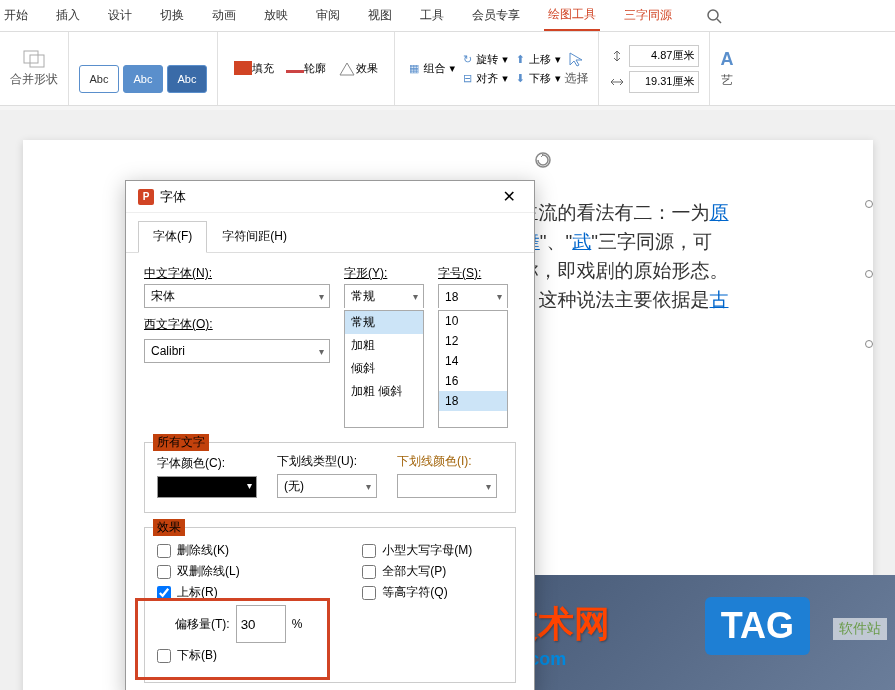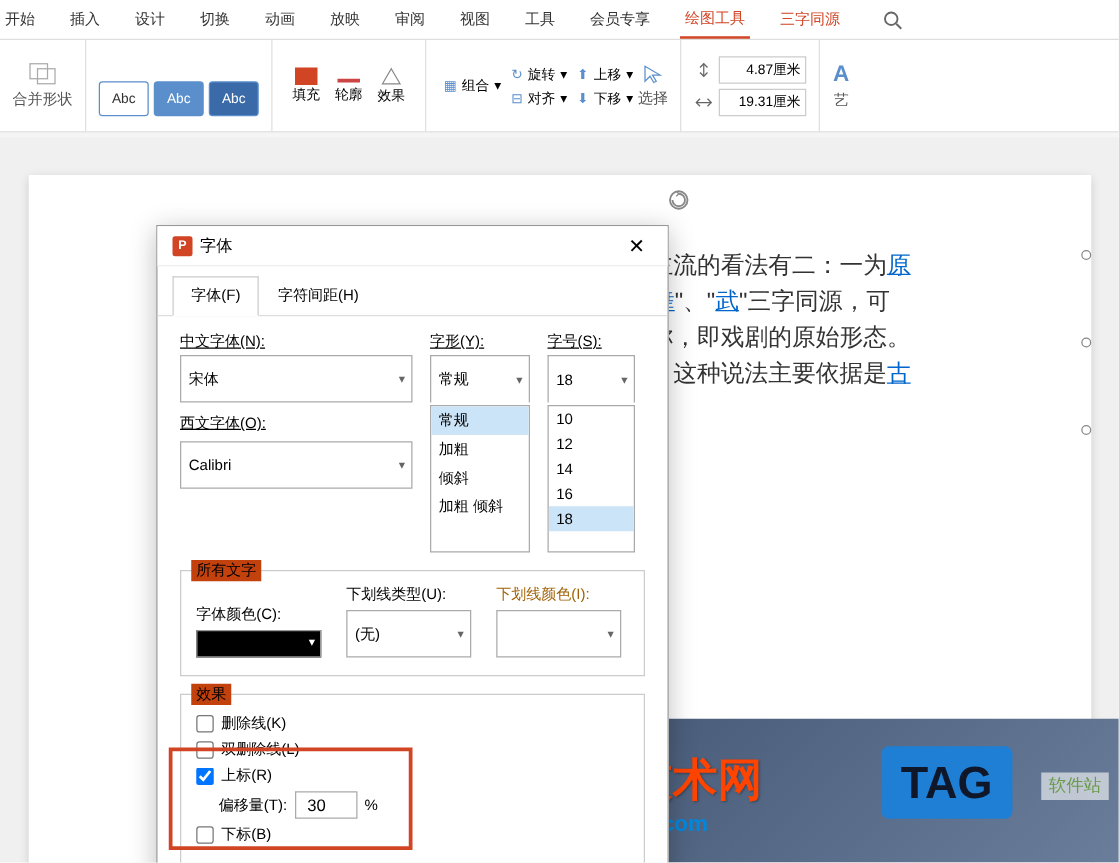--- a/index.html
+++ b/index.html
@@ -12,21 +12,21 @@
     .search-ico { margin-left: 10px; color: #666; }
     
     .toolbar { height: 74px; background: #fff; border-bottom: 1px solid #ddd; display: flex; align-items: center; }
     .toolbar-group { border-right: 1px solid #e0e0e0; height: 100%; display: flex; align-items: center; padding: 0 10px; }
     .group-btn { display: flex; flex-direction: column; align-items: center; gap: 2px; color: #555; }
     .abc-shapes { display: flex; gap: 4px; margin-top: 20px; }
     .abc-box { width: 40px; height: 28px; border: 1px solid #5a8fcc; border-radius: 3px; display: flex; align-items: center; justify-content: center; font-size: 11px; }
     .abc-box.white { background: #fff; color: #333; }
     .abc-box.blue { background: #5a8fcc; color: #fff; }
     .abc-box.dark { background: #3a6ba8; color: #fff; }
-    .fill-btn, .outline-btn, .effect-btn { display: flex; flex-direction: column; align-items: center; font-size: 11px; margin: 0 6px; }
+    .fill-btn, .outline-btn, .effect-btn { display: flex; flex-direction: row; font-size: 11px; margin: 0 6px; }
     .fill-btn .swatch { width: 18px; height: 14px; background: #d14424; }
     .outline-btn .swatch { width: 18px; height: 3px; background: #c44; margin-top: 9px; margin-bottom: 2px; }
     .small-btn { display: flex; align-items: center; gap: 4px; font-size: 11px; margin: 2px 4px; }
     .small-btn .ico { color: #5a8fcc; }
     .size-inputs { display: flex; flex-direction: column; gap: 4px; justify-content: flex-end; }
     .size-row { display: flex; align-items: center; gap: 4px; }
     .size-field { width: 70px; height: 22px; border: 1px solid #ccc; padding: 0 4px; font-size: 11px; text-align: right; }
     
     .canvas-area { position: absolute; top: 110px; left: 0; right: 0; bottom: 0; background: #f0f0f0; padding: 30px 0; }
     .page { width: 850px; min-height: 560px; background: #fff; margin: 0 auto; box-shadow: 0 2px 8px rgba(0,0,0,0.15); position: relative; padding: 40px; }
@@ -44,21 +44,21 @@
     .close-btn { font-size: 16px; cursor: pointer; padding: 0 6px; }
     
     .dialog-tabs { display: flex; padding: 8px 12px 0; border-bottom: 1px solid #ddd; }
     .dialog-tab { padding: 6px 14px; border: 1px solid transparent; font-size: 12px; cursor: pointer; }
     .dialog-tab.active { border: 1px solid #ccc; border-bottom: 1px solid #fff; margin-bottom: -1px; background: #fff; }
     
     .dialog-body { padding: 12px 18px; }
     .font-row { display: flex; gap: 14px; }
     .font-col { display: flex; flex-direction: column; }
     .font-label { font-size: 12px; margin-bottom: 2px; text-decoration: underline; }
-    .combo { height: 38px; border: 1px solid #aaa; padding: 0 20px 0 6px; font-size: 12px; position: relative; display: flex; align-items: center; }
+    .combo { height: 24px; border: 1px solid #aaa; padding: 0 20px 0 6px; font-size: 12px; position: relative; display: flex; align-items: center; }
     .combo::after { content: "▾"; position: absolute; right: 5px; font-size: 10px; color: #666; }
     .w-chinese { width: 186px; }
     .w-style { width: 80px; }
     .w-size { width: 70px; }
     .w-western { width: 186px; margin-top: 4px; }
     .listbox { border: 1px solid #aaa; font-size: 12px; overflow-y: auto; margin-top: 2px; }
     .lb-style { width: 80px; height: 118px; }
     .lb-size { width: 70px; height: 118px; }
     .listbox .opt { padding: 3px 6px; cursor: pointer; }
     .listbox .opt.sel { background: #cce4f7; }
@@ -70,28 +70,28 @@
     .color-swatch { width: 100px; height: 22px; border: 1px solid #999; background: #000; position: relative; }
     .color-swatch::after { content: "▾"; position: absolute; right: 4px; top: 3px; font-size: 10px; color: #fff; }
     .underline-combo { width: 100px; }
     .underline-color { width: 100px; }
     .disabled { color: #a16207; }
     
     .checkbox-row { display: flex; align-items: center; gap: 6px; margin: 4px 0; font-size: 12px; }
     .checkbox-row input { width: 14px; height: 14px; }
     .effects-cols { display: flex; gap: 60px; }
     .offset-row { display: flex; align-items: center; gap: 6px; margin-left: 18px; margin-top: 2px; }
-    .spinner { width: 50px; height: 22px; border: 1px solid #aaa; padding: 0 4px; text-align: center; }
+    .spinner { width: 50px; height: 38px; border: 1px solid #aaa; padding: 0 4px; text-align: left; }
     .red-highlight { border: 3px solid #d14424; position: absolute; left: 135px; top: 598px; width: 195px; height: 82px; z-index: 200; pointer-events: none; }
     
     .img-area { position: absolute; bottom: 0; right: 0; width: 360px; height: 115px; background: linear-gradient(135deg, #4a5d7a, #6a7d9a); overflow: hidden; }
     .watermark { position: absolute; bottom: 20px; left: 430px; z-index: 50; }
     .wm-title { color: #ff4400; font-size: 36px; font-weight: bold; text-shadow: 1px 1px 2px rgba(0,0,0,0.3); }
     .wm-url { color: #0088dd; font-size: 18px; font-weight: bold; }
-    .tag-badge { position: absolute; right: 85px; bottom: 35px; background: #1e7fd4; color: #0f172a; font-size: 36px; font-weight: bold; padding: 8px 16px; border-radius: 6px; z-index: 51; }
+    .tag-badge { position: absolute; right: 85px; bottom: 35px; background: #1e7fd4; color: #ffffff; font-size: 36px; font-weight: bold; padding: 8px 16px; border-radius: 6px; z-index: 51; }
     .corner-label { position: absolute; right: 8px; bottom: 50px; color: #6a9b4a; font-size: 14px; z-index: 52; background: rgba(255,255,255,0.6); padding: 2px 6px; }
     
     svg { display: block; }
   </style>
 </head>
 <body>
 
 <div class="ribbon-tabs">
   <span class="ribbon-tab">开始</span>
   <span class="ribbon-tab">插入</span>
@@ -295,20 +295,34 @@
           <div class="offset-row">
             <span>偏移量(T):</span>
             <input class="spinner" type="number" value="30" style="">
             <span>%</span>
           </div>
           <label class="checkbox-row">
               <input type="checkbox" style="">
               <span>下标(B)</span>
             </label>
         </div>
+        <div>
+          <label class="checkbox-row">
+              <input type="checkbox" style="">
+              <span>小型大写字母(M)</span>
+            </label>
+          <label class="checkbox-row">
+              <input type="checkbox" style="">
+              <span>全部大写(P)</span>
+            </label>
+          <label class="checkbox-row">
+              <input type="checkbox" style="">
+              <span>等高字符(Q)</span>
+            </label>
+        </div>
       </div>
     </div>
   </div>
 </div>
 
 <div class="red-highlight"></div>
 
 <div class="img-area"></div>
 <div class="watermark">
   <div class="wm-title">电脑技术网</div>

